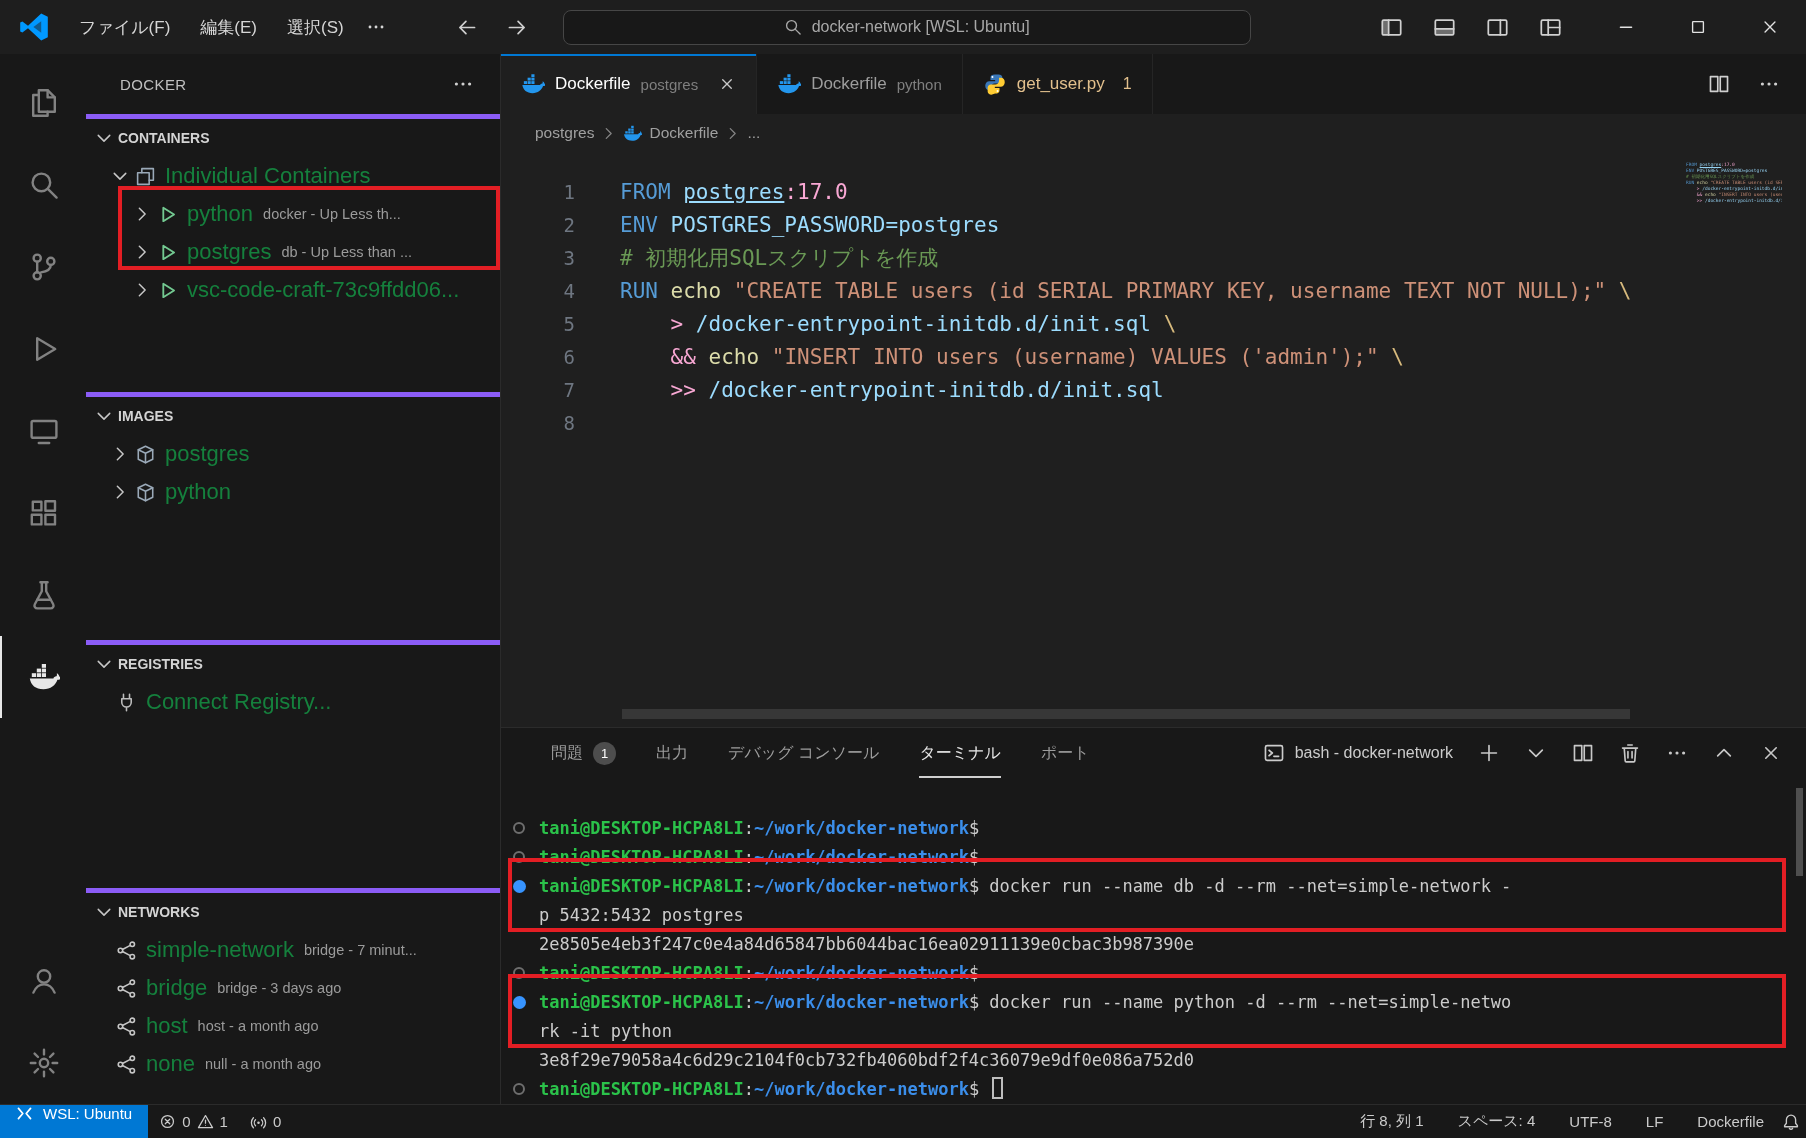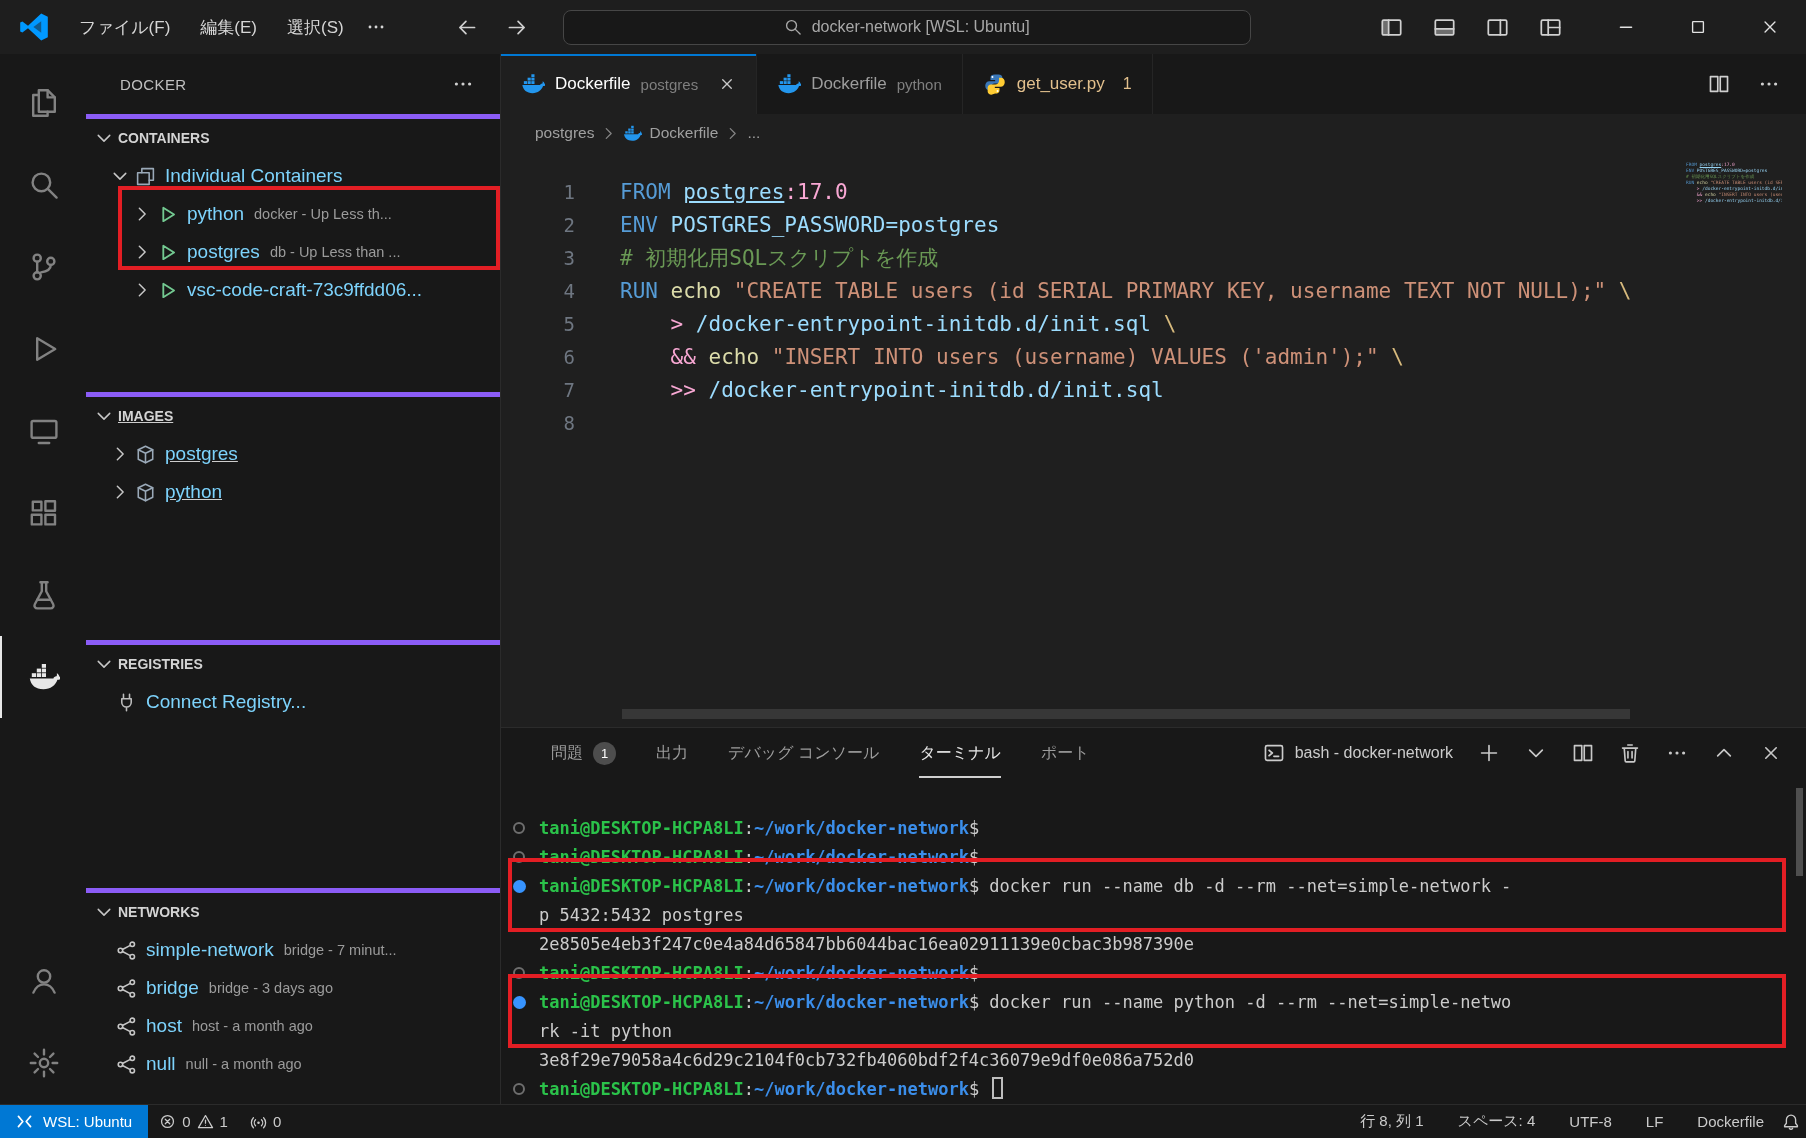--- a/index.html
+++ b/index.html
@@ -40,21 +40,21 @@
 .sb-header{flex:0 0 60px;display:flex;align-items:center;padding:0 26px 0 34px;font-size:15px;letter-spacing:.4px;color:#c0c0c0}
 .sb-header .ic{width:22px;height:22px;margin-left:auto;color:#d0d0d0}
 .sb-pane{border-top:5px solid #8b5cf6;overflow:hidden}
 .sb-sec-h{height:38px;display:flex;align-items:center;gap:4px;padding-left:8px;font-size:14px;font-weight:700;color:#d4d4d4}
 .sb-sec-h .chev{width:20px;height:20px;color:#c7c7c7}
 .sb-row{height:38px;display:flex;align-items:center;white-space:nowrap;overflow:hidden}
 .sb-row .chev{width:20px;height:20px;color:#c7c7c7}
 .sb-row .tic{width:21px;height:21px;margin:0 9px 0 5px}
 .p1{padding-left:24px}.p2{padding-left:46px}.pn{padding-left:30px}
 .pn .tic{margin-left:0}
-.sb-label{font-size:19px;color:#7dd3fc}
+.sb-label{font-size:22px;color:#15803d}
 .sb-desc{font-size:14.5px;color:#9b9b9b;margin-left:10px}
 .c-play{color:#73c991}.c-image{color:#9aa9b8}.c-containers-group{color:#9aa9b8}.c-plug{color:#bcbcbc}.c-network{color:#c6c6c6}
 
 
 .editor-region{flex:1;display:flex;flex-direction:column;min-width:0;background:#1f1f1f}
 .tabstrip{flex:0 0 60px;background:#181818;display:flex;align-items:stretch}
 .tab{display:flex;align-items:center;gap:10px;padding:0 20px;border-right:1px solid #252525;font-size:17px;color:#9d9d9d;background:#181818}
 .tab .ic{width:24px;height:24px}
 .tab.active{background:#1f1f1f;color:#fff;box-shadow:inset 0 2px 0 0 #0078d4}
 .tab .sub{font-size:15px;color:#7f7f7f}
@@ -95,21 +95,21 @@
 .deco.f{background:#3794ff}
 .deco.h{border:2px solid #6e6e6e;width:12px;height:12px}
 .tg{color:#2bc24a;font-weight:700}
 .tb{color:#3b8eea;font-weight:700}
 .tw{color:#cccccc}
 .cursor{display:inline-block;width:11px;height:22px;border:2px solid #bdbdbd;vertical-align:-4px;margin-left:13px}
 .term-scroll{position:absolute;right:3px;top:60px;width:7px;height:88px;background:#4f4f4f}
 
 
 .statusbar{flex:0 0 34px;background:#181818;border-top:1px solid #2b2b2b;display:flex;align-items:center;font-size:15px;color:#cbcbcb}
-.remote{height:100%;background:#0078d4;color:#fff;display:flex;align-items:center;gap:10px;padding:0 16px}
+.remote{height:100%;background:#0078d4;color:#fff;display:flex;gap:10px;padding:0 16px}
 .remote .ic{width:17px;height:17px}
 .sb-item{display:flex;align-items:center;gap:6px;padding:0 11px;height:100%}
 .sb-item .ic{width:17px;height:17px}
 .sb-rightside{margin-left:auto;display:flex;align-items:center;gap:34px;padding-right:12px}
 .sb-item-r{display:flex;align-items:center;height:100%}
 .bell{width:30px;display:grid;place-items:center}
 .bell .ic{width:18px;height:18px}
 
 
 .ann{position:absolute;border:4px solid #e31e24;z-index:99;pointer-events:none}
@@ -381,21 +381,21 @@
                 </svg>
               </span>
               <span class="ic tic c-play">
                 <svg viewBox="0 0 16 16" fill="none" stroke="currentColor" stroke-width="1.2" stroke-linecap="round" stroke-linejoin="round">
                   <path d="M4.8 2.9v10.2L13 8z" stroke-width="1.4"></path>
                 </svg>
               </span>
               <span class="sb-label">vsc-code-craft-73c9ffdd06...</span>
             </div>
           </div>
-          <div class="sb-pane" style="height: 248px; text-decoration: underline;">
+          <div class="sb-pane" style="height: 248px;">
             <div class="sb-sec-h">
               <span class="ic chev">
                 <svg viewBox="0 0 16 16" fill="none" stroke="currentColor" stroke-width="1.2" stroke-linecap="round" stroke-linejoin="round">
                   <path d="M3.4 5.9 8 10.5l4.6-4.6"></path>
                 </svg>
               </span>
               <span>IMAGES</span>
             </div>
             <div class="sb-row p1">
               <span class="ic chev">
@@ -491,21 +491,21 @@
             </div>
             <div class="sb-row pn">
               <span class="ic tic c-network">
                 <svg viewBox="0 0 16 16" fill="none" stroke="currentColor" stroke-width="1.2" stroke-linecap="round" stroke-linejoin="round">
                   <circle cx="3.4" cy="8" r="1.7"></circle>
                   <circle cx="12.4" cy="3.3" r="1.7"></circle>
                   <circle cx="12.4" cy="12.7" r="1.7"></circle>
                   <path d="M4.9 7.2l6-3.1M4.9 8.8l6 3.1"></path>
                 </svg>
               </span>
-              <span class="sb-label">null</span>
+              <span class="sb-label">none</span>
               <span class="sb-desc">null - a month ago</span>
             </div>
           </div>
         </div>
     </aside>
 
     <main class="editor-region">
       <div class="tabstrip">
         <div id="tabs" style="display:flex">
             <div class="tab active">

